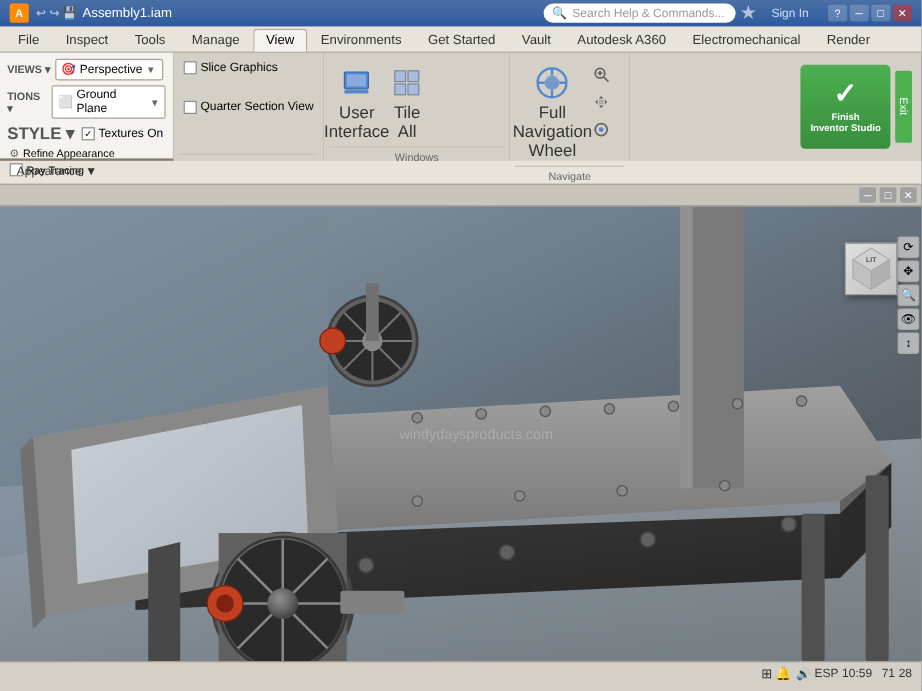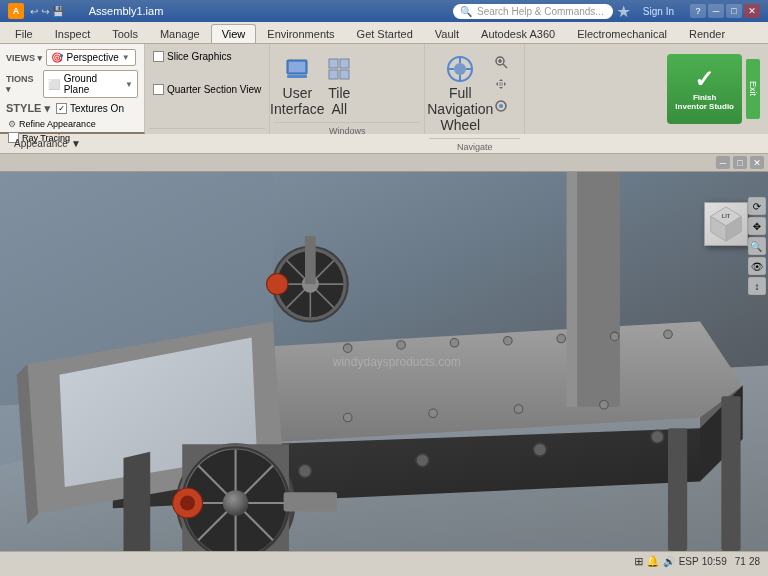--- a/index.html
+++ b/index.html
@@ -25,21 +25,21 @@
     }
     #title-bar .app-icon {
       width: 16px; height: 16px;
       background: #ff8c00;
       border-radius: 2px;
       margin-right: 6px;
       font-size: 9px;
       display: flex; align-items: center; justify-content: center;
       color: white; font-weight: bold;
     }
-    #title-bar .title-text { flex: 1; font-size: 11px; margin-left: 20px; }
+    #title-bar .title-text { flex: 1; font-size: 11px; }
     #title-bar .search-box {
       background: white;
       border-radius: 10px;
       padding: 2px 8px;
       width: 160px;
       color: #999;
       font-size: 10px;
       display: flex; align-items: center; gap: 4px;
     }
     #title-bar .title-controls {
@@ -420,21 +420,21 @@
     </div>
     <div class="left-ribbon-row">
       <span style="font-size:9px;color:#555;font-weight:bold;">TIONS ▾</span>
       <div class="dropdown-btn">
         <span>⬜</span>
         <span>Ground Plane</span>
         <span class="dropdown-arrow">▼</span>
       </div>
     </div>
     <div class="left-ribbon-row">
-      <span style="font-size:11px;color:#555;font-weight:bold;">STYLE ▾</span>
+      <span style="font-size:14px;color:#555;font-weight:bold;">STYLE ▾</span>
       <div class="checkbox-row">
         <div class="mini-checkbox">✓</div>
         <span>Textures On</span>
       </div>
     </div>
     <div style="display:flex;flex-direction:column;gap:1px;padding:0 2px;margin-top:auto;">
       <div class="checkbox-row">
         <span style="font-size:9px;color:#666;">⚙</span>
         <span style="font-size:9px;">Refine Appearance</span>
       </div>

